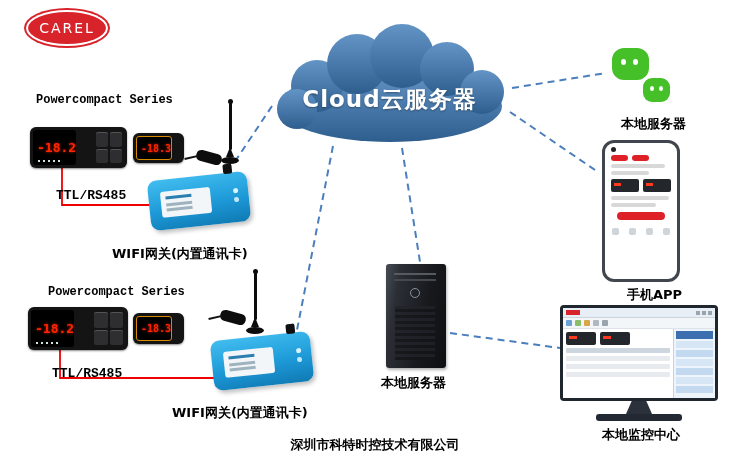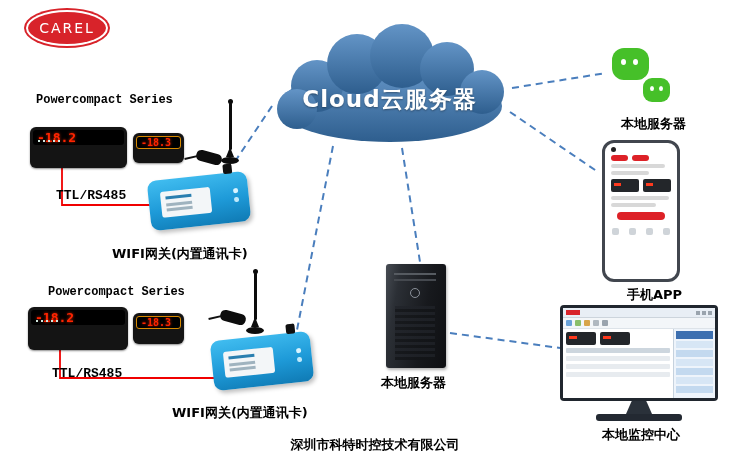--- a/index.html
+++ b/index.html
@@ -22,21 +22,21 @@
   .cloud{position:absolute;left:262px;top:24px;width:255px;height:125px;}
   .cloud-label{position:absolute;left:0;right:0;top:60px;text-align:center;color:#fff;
                font-size:23px;font-weight:bold;letter-spacing:1px;text-shadow:0 1px 2px rgba(0,0,0,.35);}
 
   
   .dash{stroke:#4a7ebd;stroke-width:2;stroke-dasharray:7 5;fill:none;}
   .redline{stroke:#f00000;stroke-width:1.8;fill:none;}
 
   
   .ctrl{position:absolute;background:#141414;border-radius:6px;padding:3px;box-shadow:0 1px 2px rgba(0,0,0,.45);}
-  .ctrl-face{display:flex;gap:18px;height:100%;flex-direction:column;}
+  .ctrl-face{display:flex;gap:18px;height:100%;}
   .disp{flex:1;background:#000;border-radius:3px;display:flex;align-items:center;padding-left:4px;position:relative;}
   .disp::after{content:"";position:absolute;left:5px;bottom:3px;width:24px;height:2px;
                background-image:repeating-linear-gradient(90deg,#cfe6dd 0 2px,transparent 2px 5px);}
   .digits{font-family:"DejaVu Sans Mono","Liberation Mono",monospace;font-weight:bold;color:#ff2400;
           font-size:13px;text-shadow:0 0 3px rgba(255,45,0,.8);}
   .keys{width:30px;display:grid;grid-template-columns:1fr 1fr;gap:2px;padding:2px;}
   .keys i{background:#2e2e30;border-radius:2px;box-shadow:inset 0 1px 0 rgba(255,255,255,.18);}
   .ctrl-sm .digits{font-size:10px;}
   .ctrl-sm .keys{width:16px;grid-template-columns:1fr;}
   .ctrl-sm .disp{border:1px solid #d78a00;}

